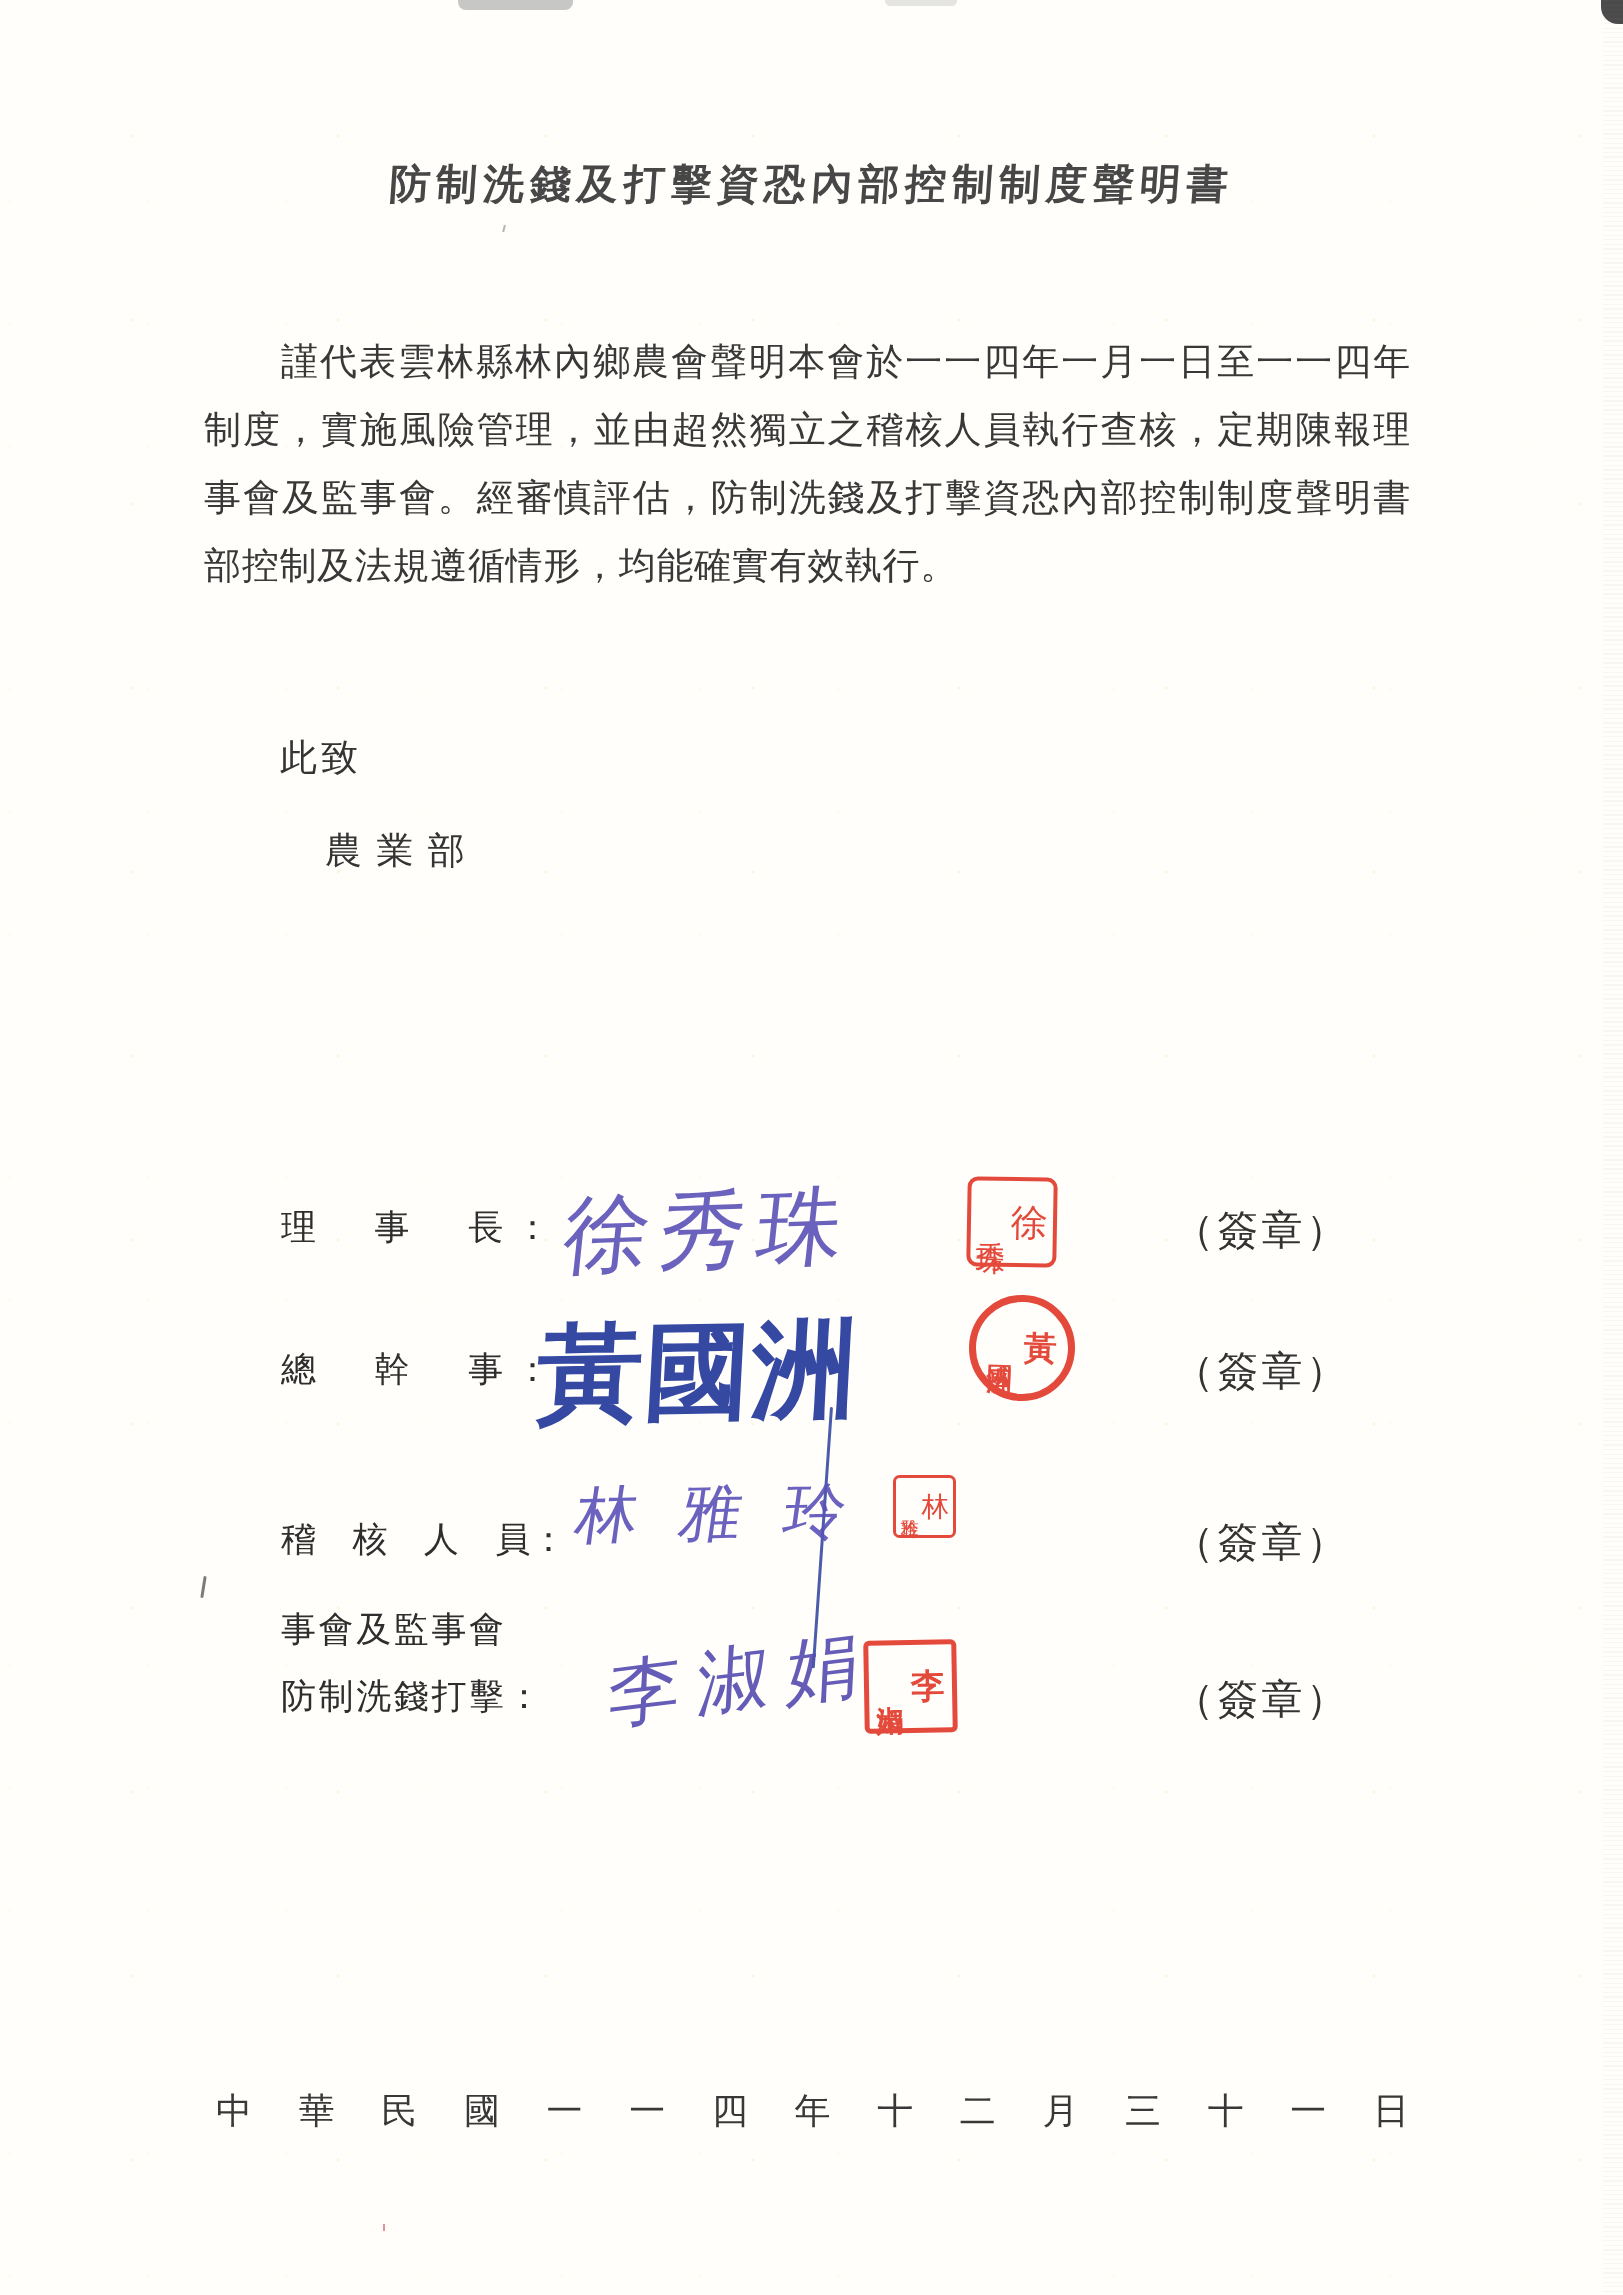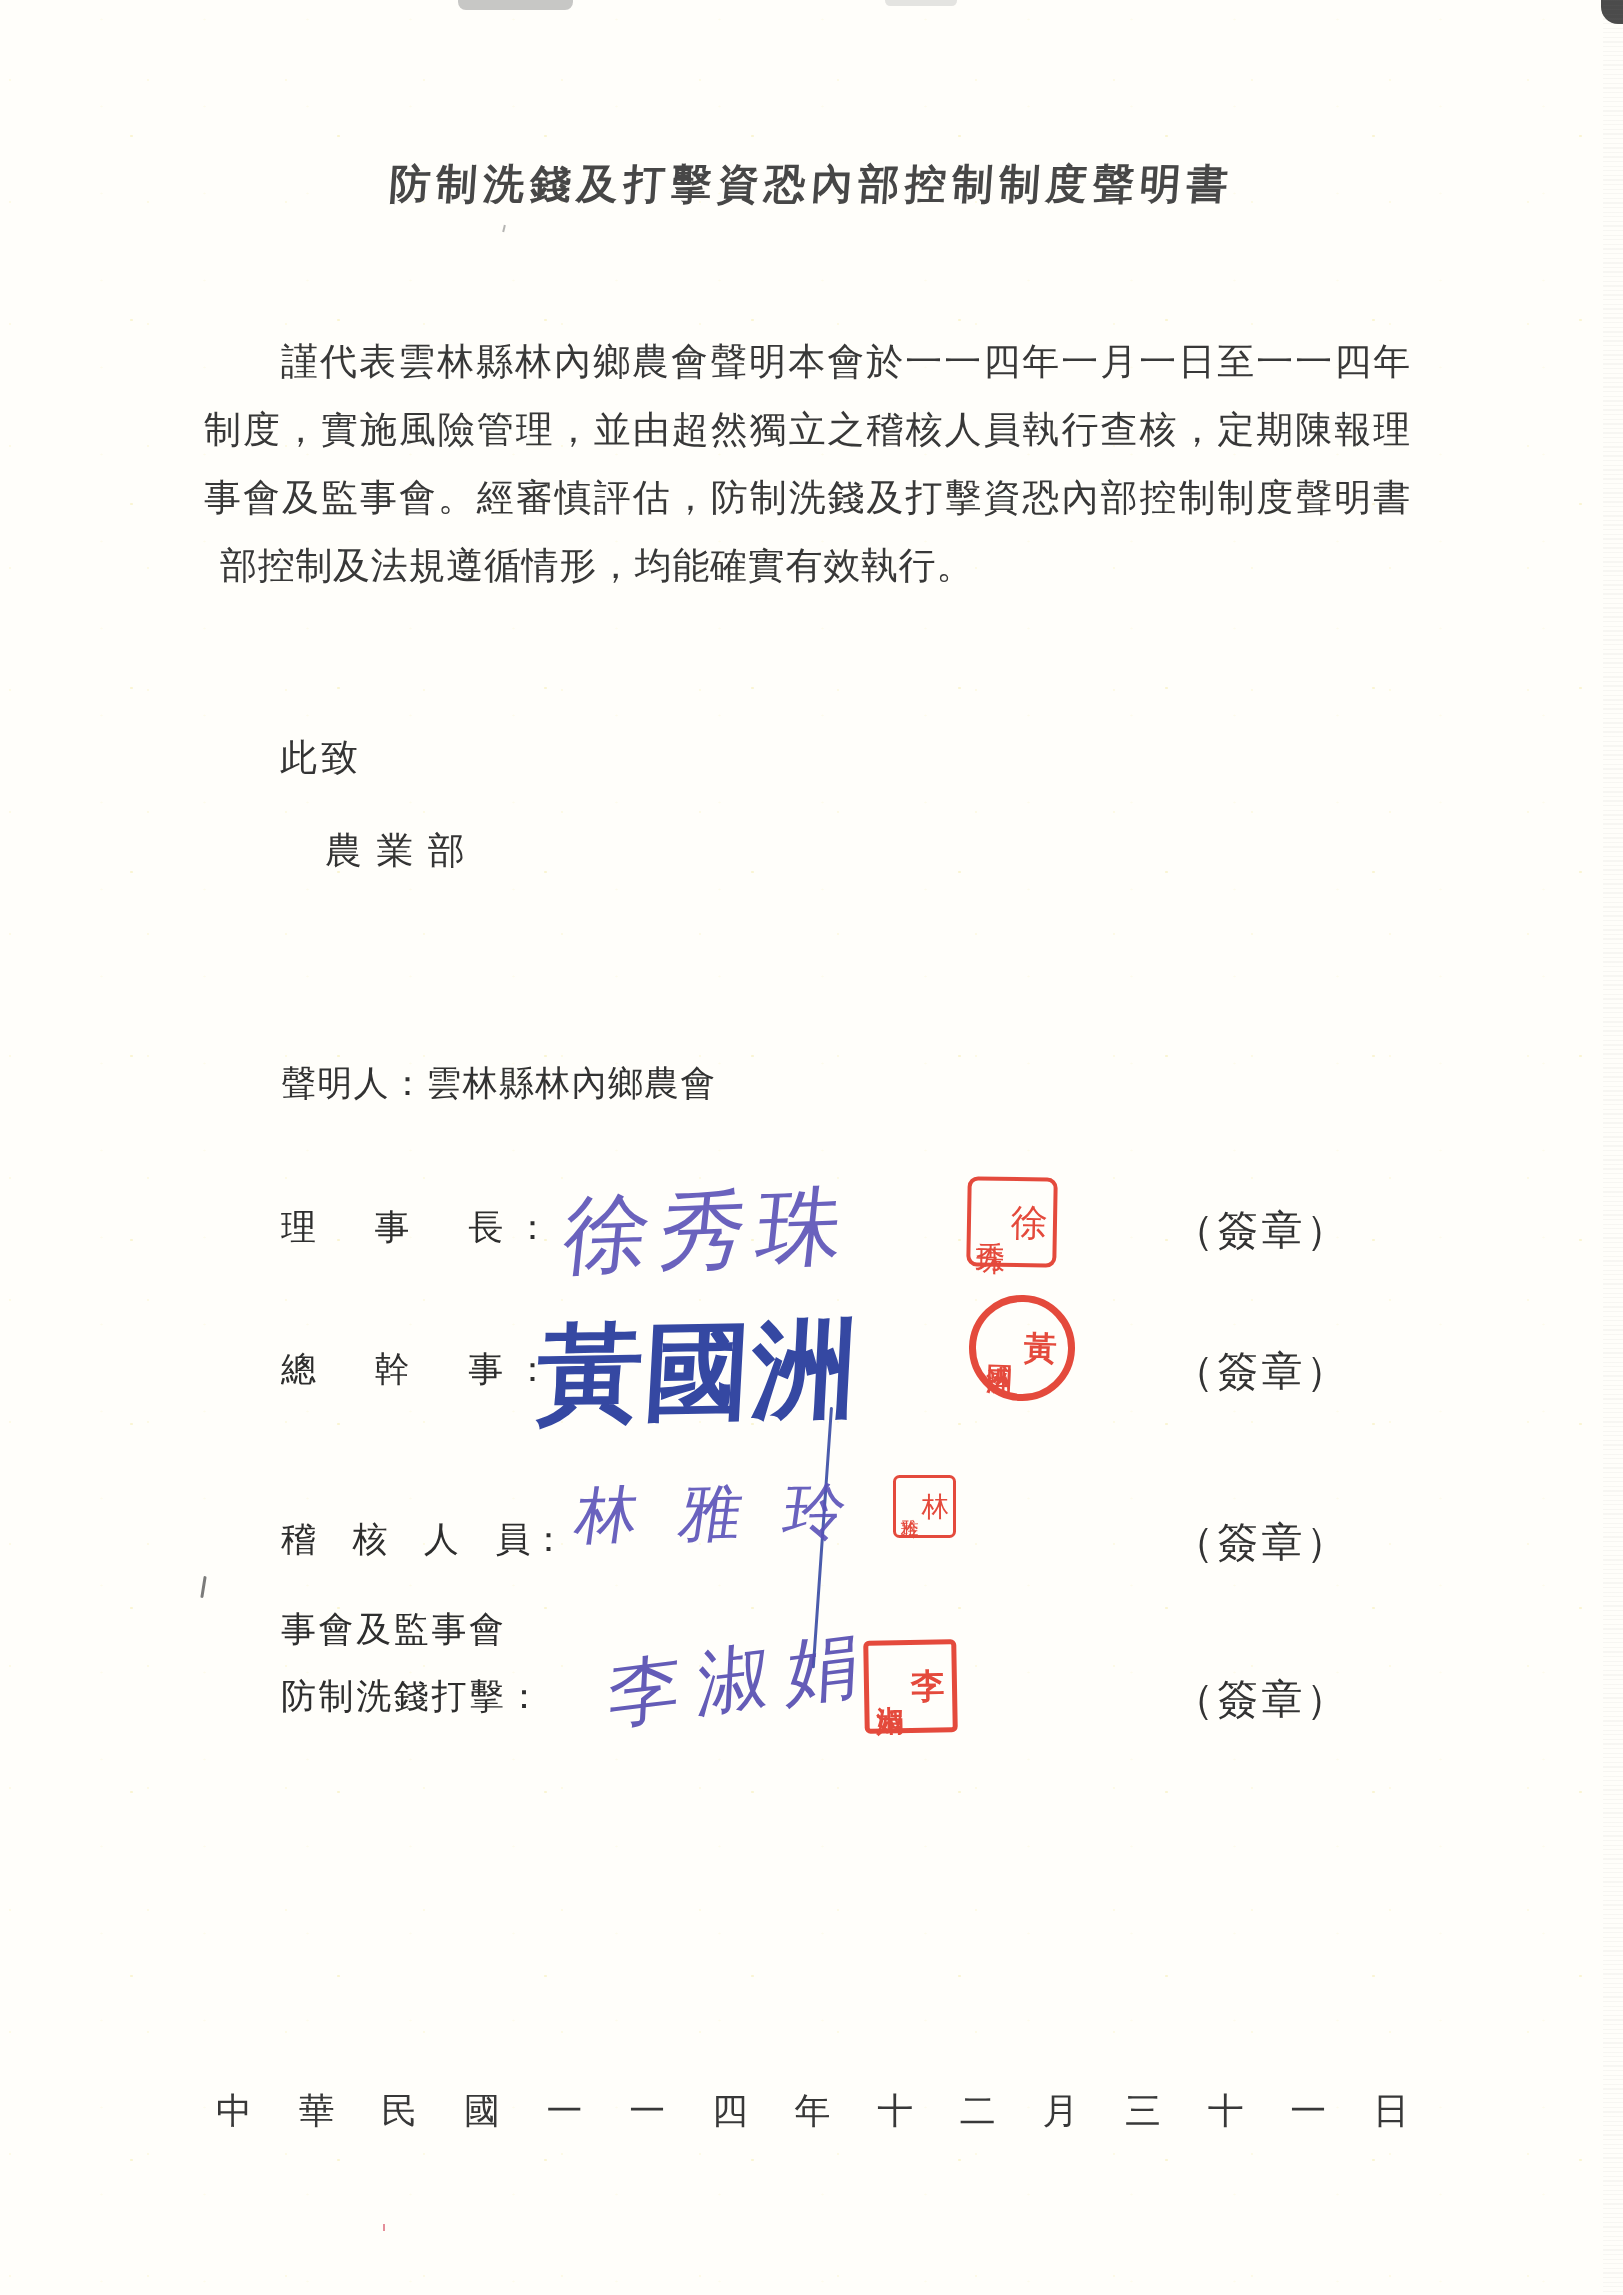--- a/index.html
+++ b/index.html
@@ -35,21 +35,21 @@
     color:#474747;transform:skewX(-4deg);
   }
   
   .body-block{position:absolute;left:204px;top:328px;width:1207px;}
   .p-line{
     font-size:37px;line-height:68px;height:68px;
     letter-spacing:0.7px;color:#383838;text-align:justify;white-space:nowrap;
   }
   .p-line.just{text-align:justify;text-align-last:justify;white-space:normal;}
   .p-line.indent{text-indent:77px;}
-  .p-line.last{text-align:left;text-align-last:left;margin-left:16px;}
+  .p-line.last{text-align:left;text-align-last:left;}
   
   .salutation{position:absolute;left:280px;top:733px;font-size:37px;color:#343434;letter-spacing:3.9px;}
   .recipient{position:absolute;left:325px;top:826px;font-size:37px;color:#343434;letter-spacing:14.4px;}
   .declarant{position:absolute;left:281px;top:1060px;font-size:35px;color:#323232;letter-spacing:1.3px;}
   
   .role-label{position:absolute;left:281px;font-size:35px;color:#2e2e2e;white-space:nowrap;}
   .ls-wide{letter-spacing:11.8px;}
   .ls-tight{letter-spacing:0.7px;}
   .ls-mid{letter-spacing:2.6px;}
   .sign-note{position:absolute;left:1173px;font-size:41px;color:#333;letter-spacing:3.3px;white-space:nowrap;}
@@ -102,21 +102,20 @@
 
   <div class="body-block">
     <div class="p-line just indent">謹代表雲林縣林內鄉農會聲明本會於一一四年一月一日至一一四年</div>
     <div class="p-line just">制度，實施風險管理，並由超然獨立之稽核人員執行查核，定期陳報理</div>
     <div class="p-line just">事會及監事會。經審慎評估，防制洗錢及打擊資恐內部控制制度聲明書</div>
     <div class="p-line last">部控制及法規遵循情形，均能確實有效執行。</div>
   </div>
 
   <div class="salutation">此致</div>
   <div class="recipient">農業部</div>
-  <div class="declarant">聲明人：雲林縣林內鄉農會</div>
 
   <div class="role-label ls-wide" style="top:1204px;">理　事　長：</div>
   <div class="signature sig-1">徐秀珠</div>
   <div class="seal seal-1">
     <span class="col-v">秀珠</span>
     <span class="col-s">徐</span>
   </div>
   <div class="sign-note" style="top:1203px;">（簽章）</div>
 
   <div class="role-label ls-wide" style="top:1346px;">總　幹　事：</div>

